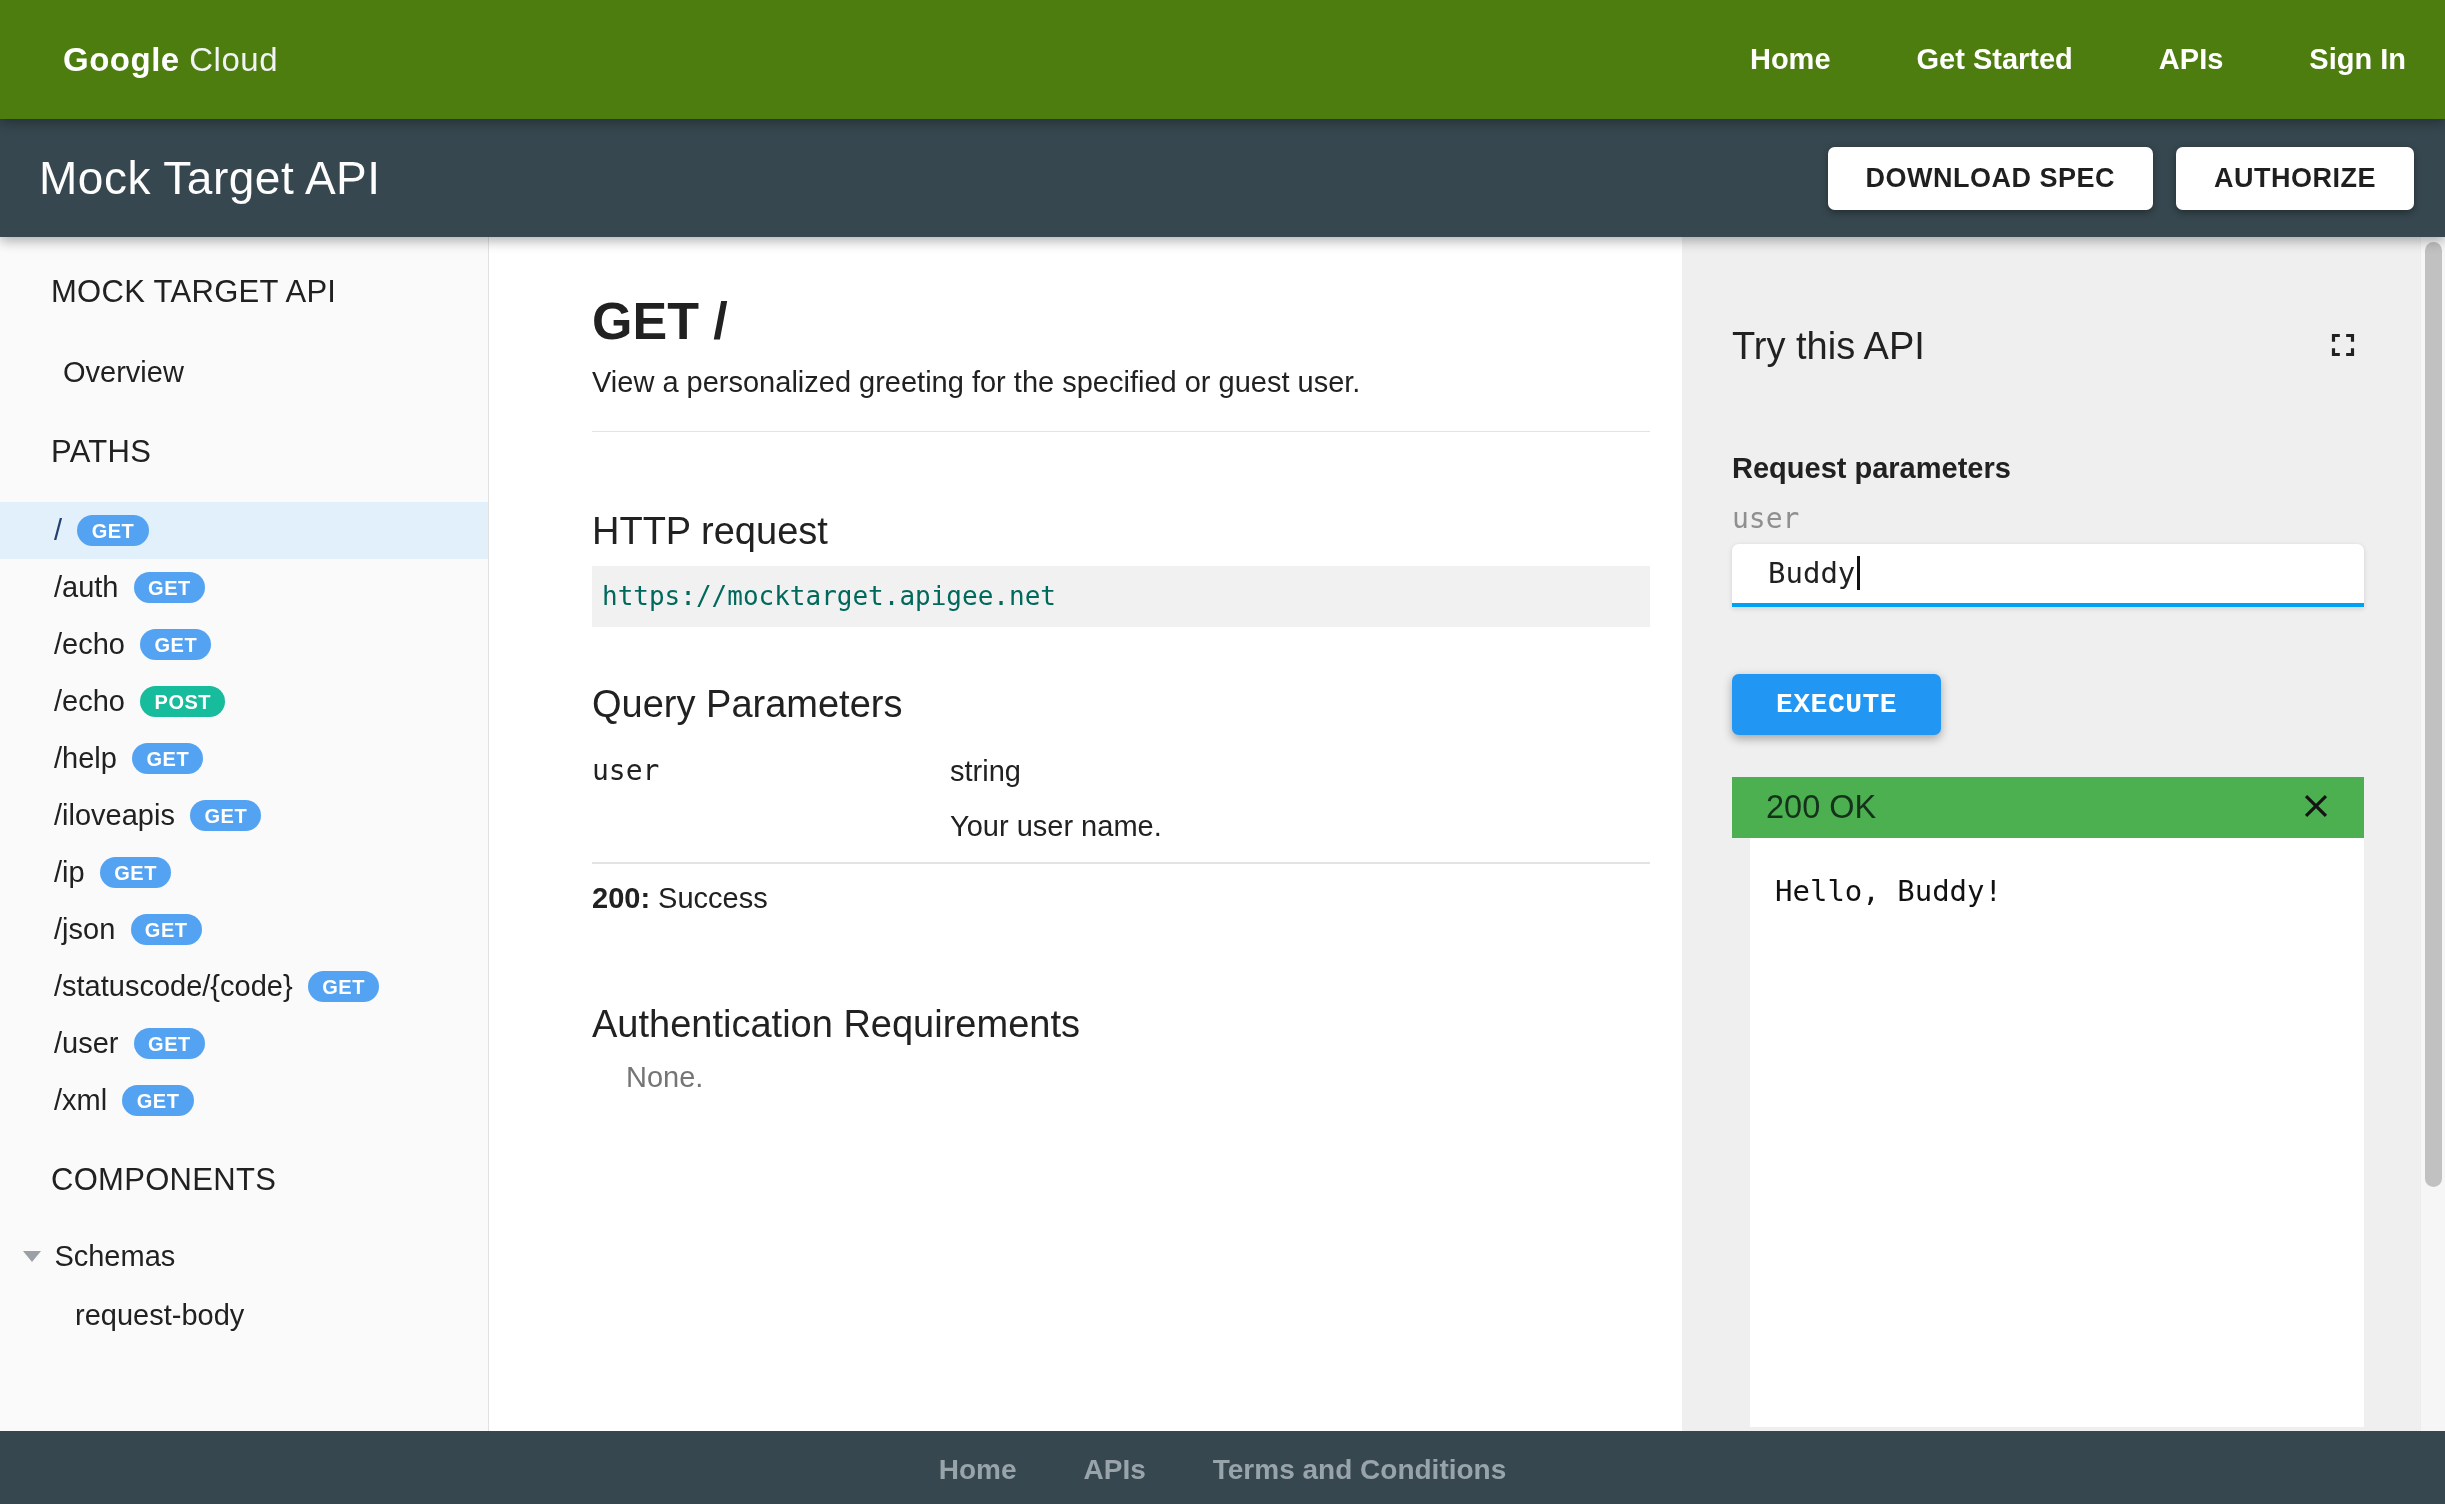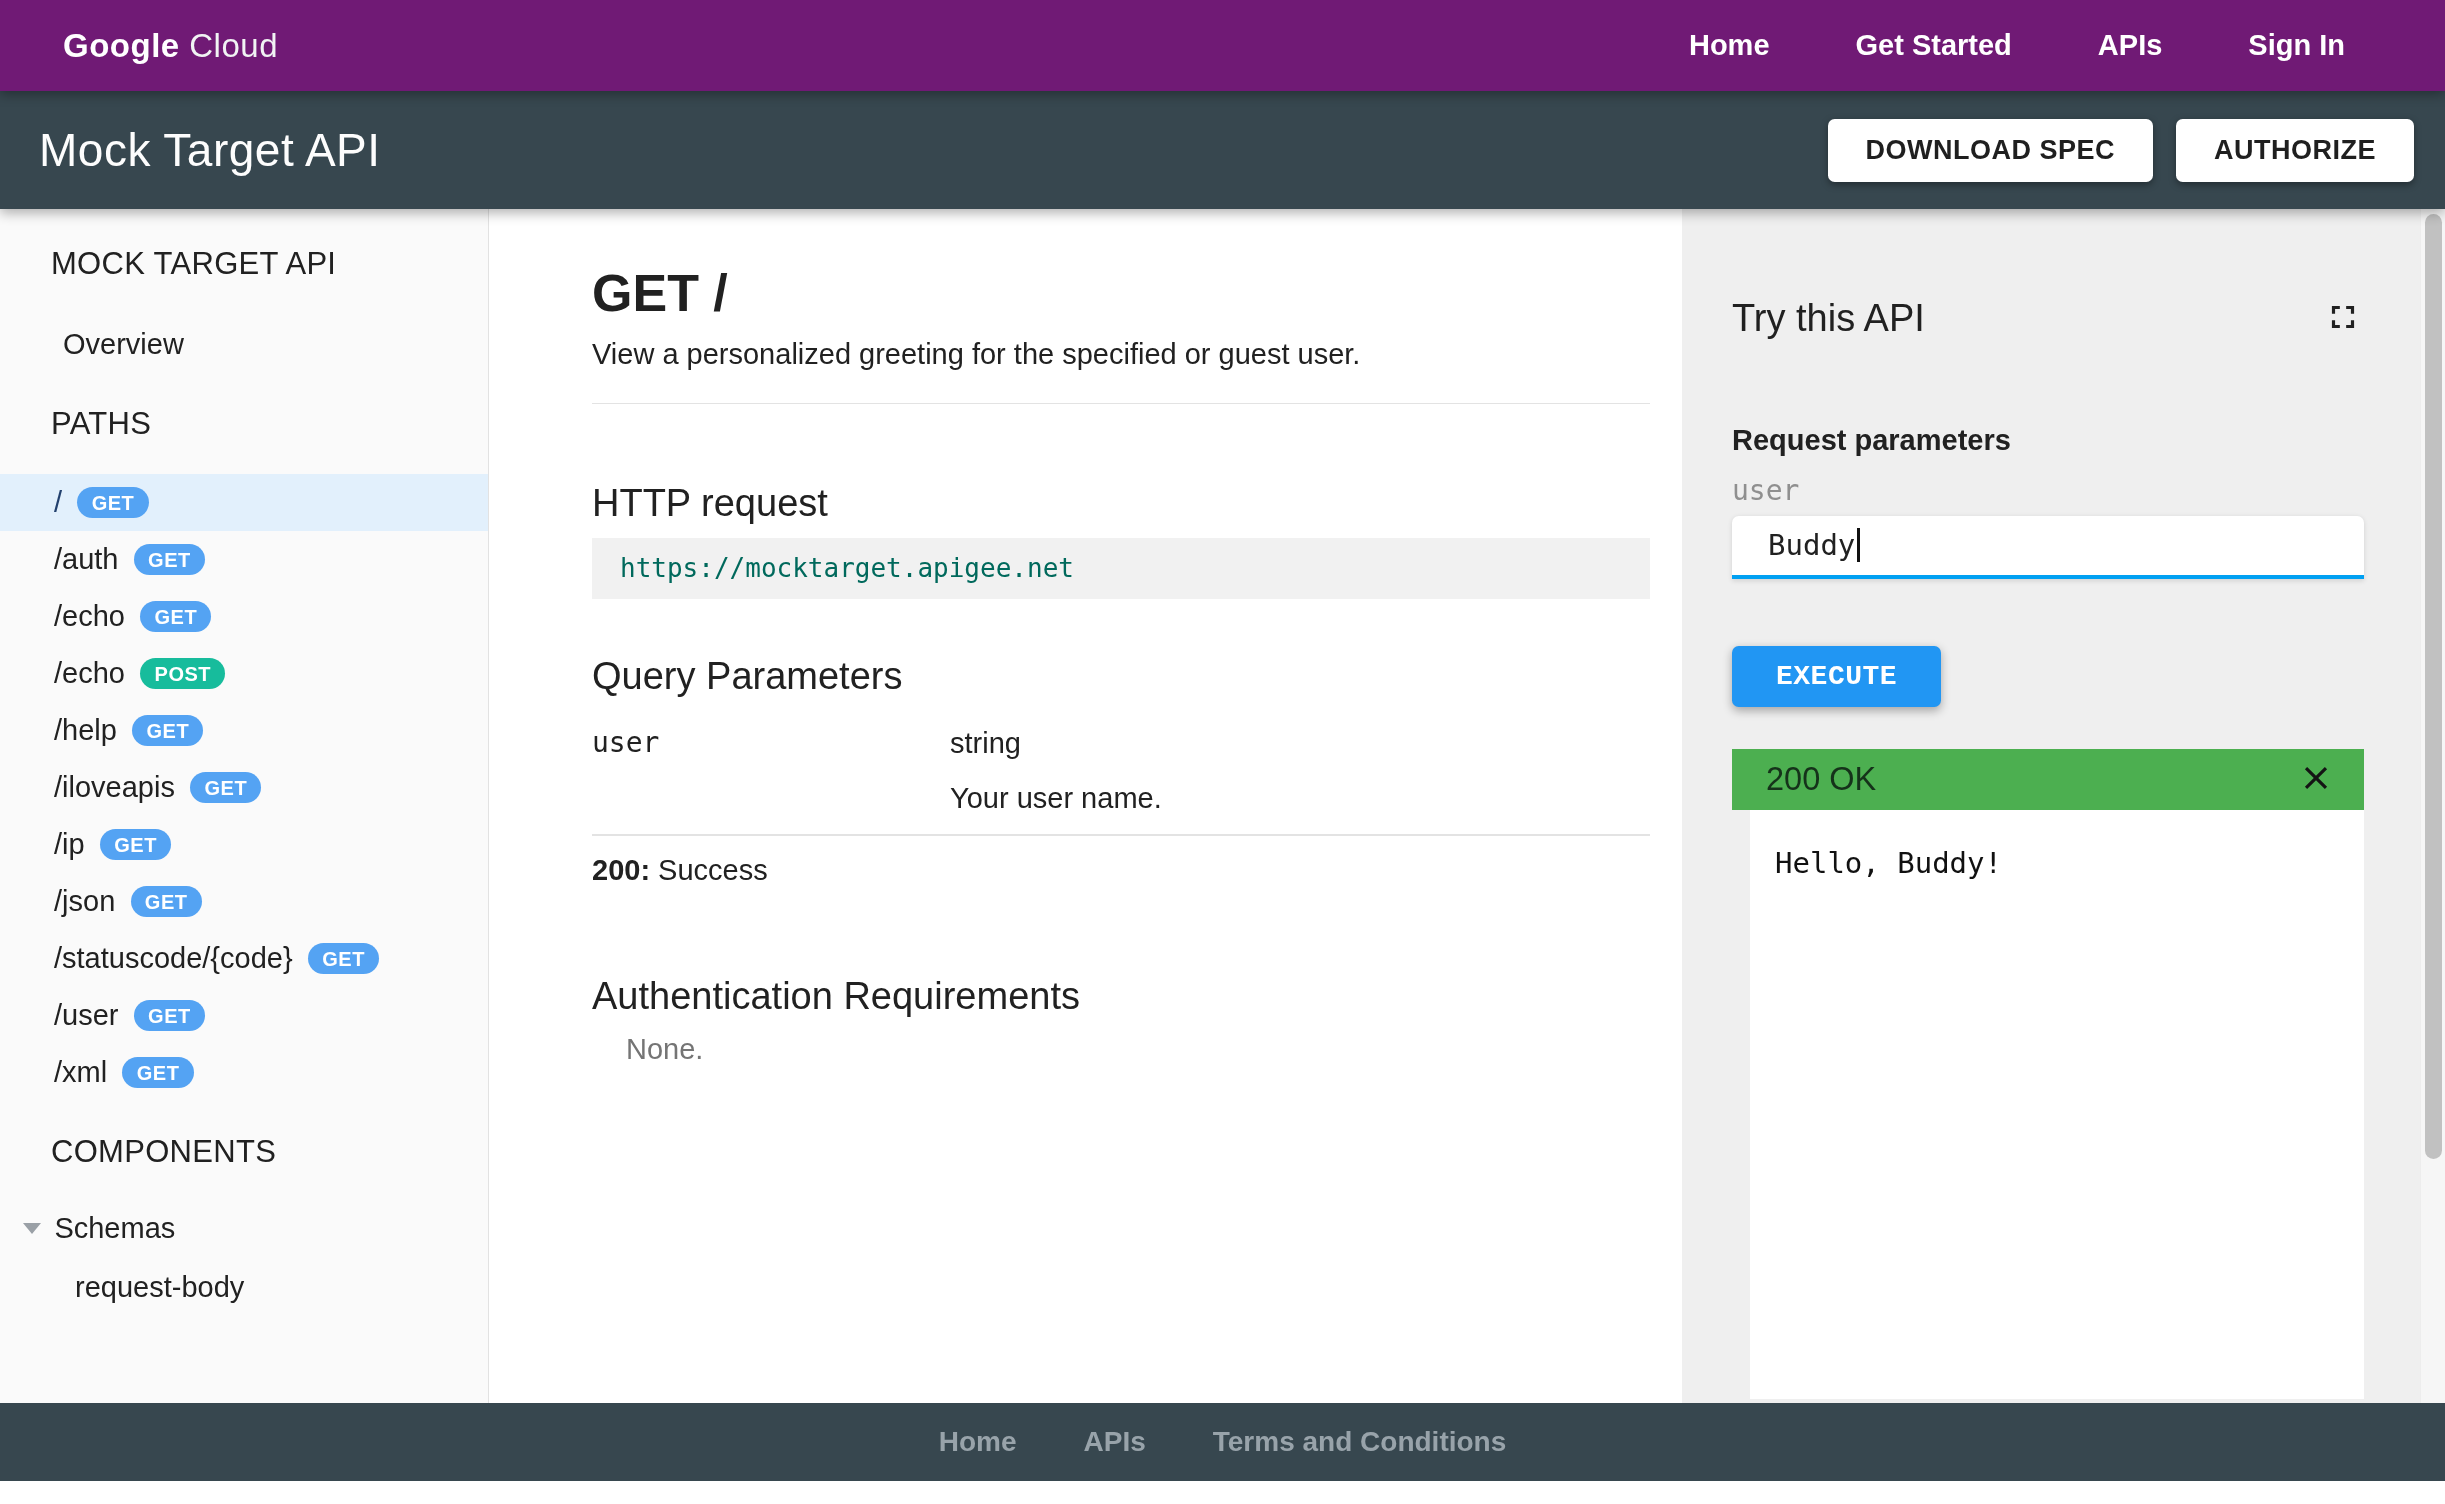--- a/index.html
+++ b/index.html
@@ -1,22 +1,22 @@
 <!DOCTYPE html>
 <html><head>
 <meta charset="utf-8">
 <style>
   * { margin:0; padding:0; box-sizing:border-box; }
   html,body { width:2445px; height:1505px; overflow:hidden; }
   body { font-family:"Liberation Sans", sans-serif; background:#ffffff; color:#212121; }
 
   
   .topnav {
-    height:91px; background:#701a75; display:flex; align-items:center;
-    padding:0 100px 0 63px; position:relative; z-index:5;
+    height:119px; background:#4d7c0f; display:flex; align-items:center;
+    padding:0 39px 0 63px; position:relative; z-index:5;
     box-shadow:0 3.8px 11.5px rgba(0,0,0,.35);
   }
   .logo { display:flex; align-items:baseline; gap:9.6px; cursor:pointer; }
   .logo .g  { color:#fff; font-size:33px; font-weight:600; letter-spacing:0.5px; }
   .logo .c  { color:#f1f3f4; font-size:33px; font-weight:400; letter-spacing:0.5px; }
   .topnav-links { margin-left:auto; display:flex; align-items:center; gap:86px; }
   .topnav-link { color:#ffffff; font-size:29px; font-weight:700; cursor:pointer; }
 
   
   .hero {
@@ -79,21 +79,21 @@
   }
 
   
   .main { flex:1; background:#ffffff; padding:54px 32.5px 0 103px; overflow:hidden; }
   .op-title { font-size:52px; font-weight:700; color:#212121; height:61px; line-height:61px; }
   .op-desc { margin-top:11.5px; font-size:29px; color:#212121; height:36px; line-height:36px; }
   .divider { margin-top:31px; height:1.9px; background:#e3e3e3; }
   .sec-heading { margin-top:76px; font-size:38px; font-weight:400; color:#212121; height:46px; line-height:46px; }
   .code-box {
     margin-top:11.5px; background:#f1f1f1; height:61px; display:flex; align-items:center;
-    padding:0 28px;
+    padding:0 10px;
   }
   .code-box .url { font-family:"DejaVu Sans Mono", monospace; font-size:26px; color:#00695c; }
   .sec-heading.qp { margin-top:54px; }
   .param-row { margin-top:27px; display:flex; }
   .param-name {
     width:358px; flex:none; font-family:"DejaVu Sans Mono", monospace;
     font-size:28px; color:#212121; line-height:34px;
   }
   .param-type { font-size:29px; color:#212121; line-height:34px; }
   .param-desc { margin-top:21px; padding-left:358px; font-size:29px; color:#212121; line-height:34px; }

